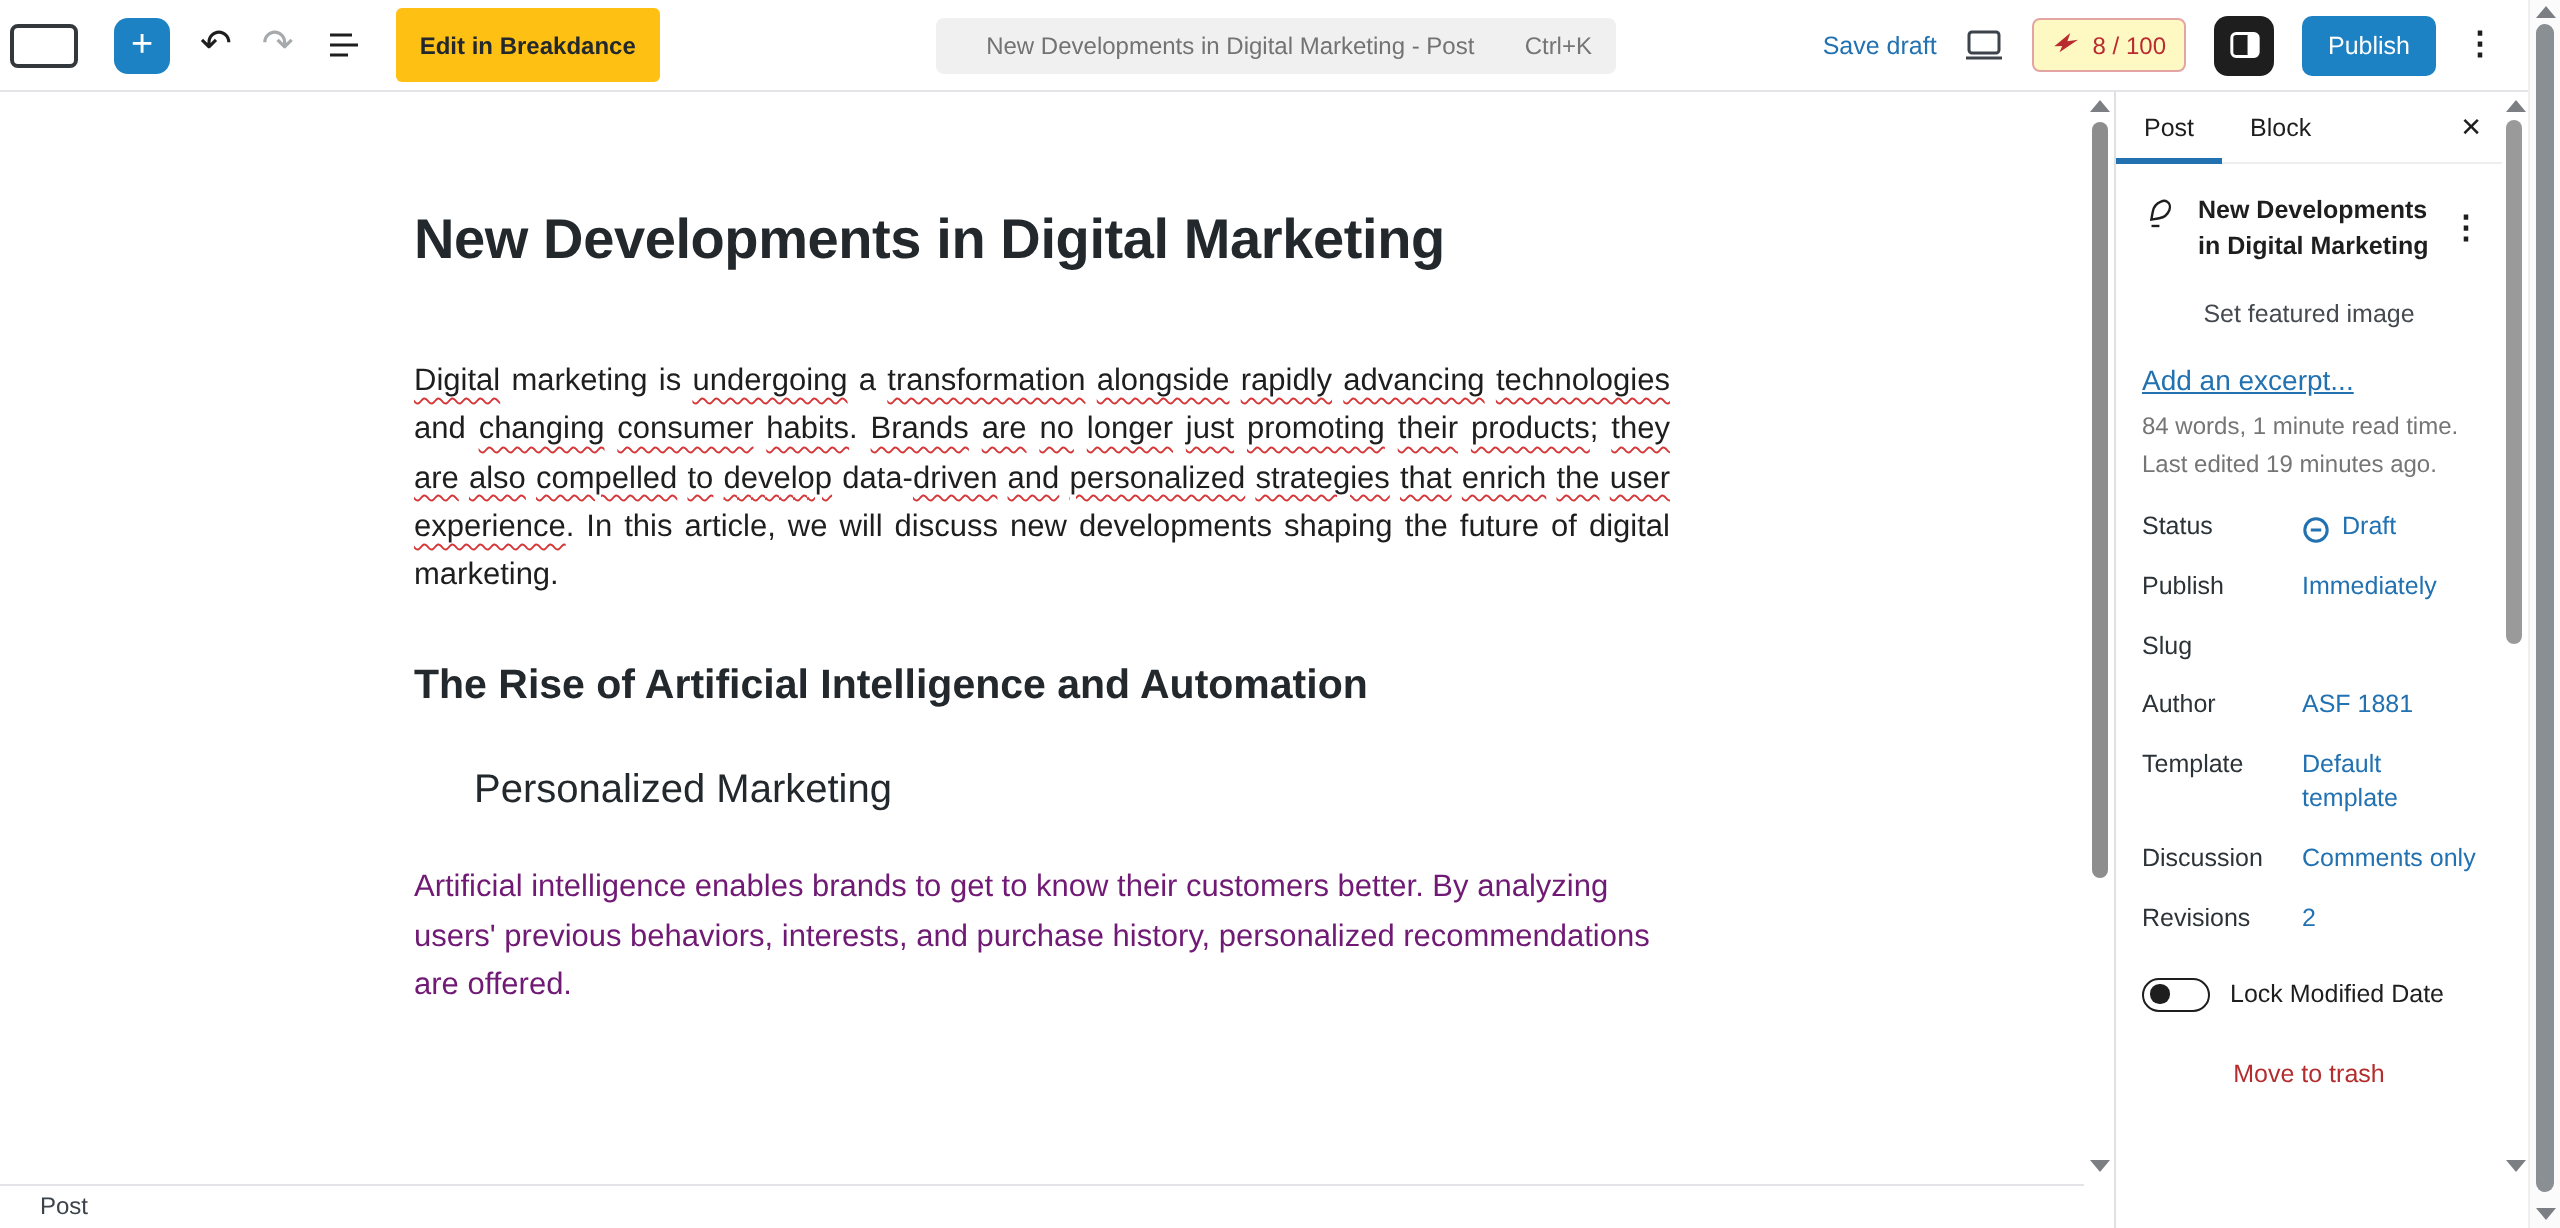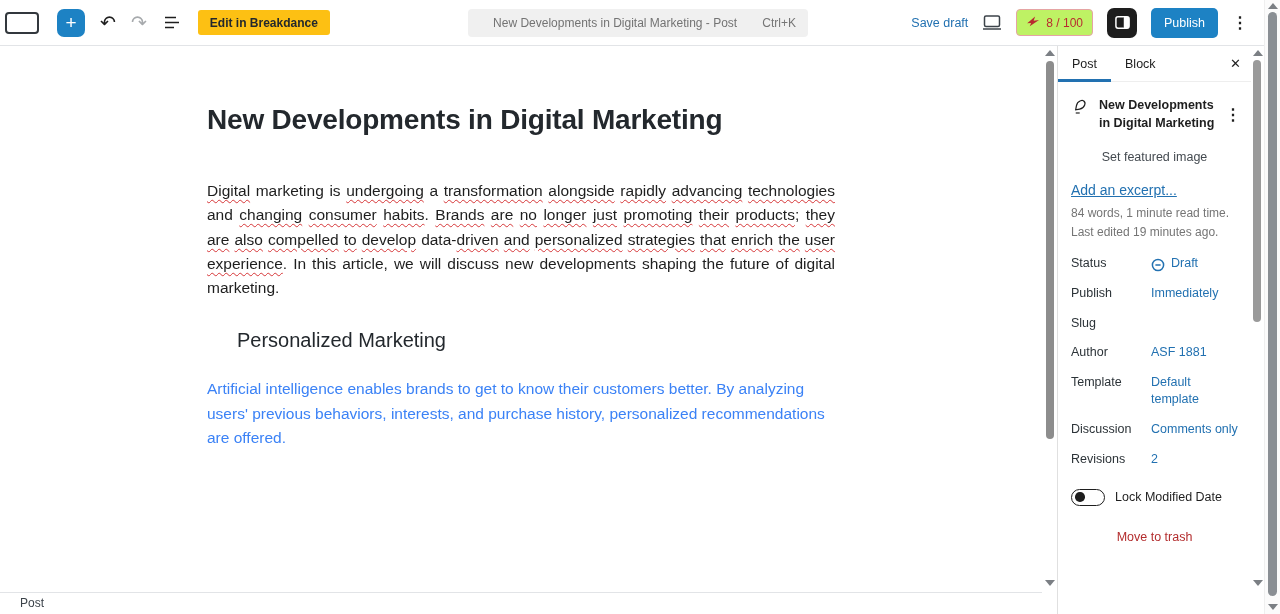--- a/index.html
+++ b/index.html
@@ -11,49 +11,49 @@
   .topbar { position:absolute; left:0; top:0; width:1264px; height:46px; background:#fff;
     border-bottom:1px solid #e2e4e7; display:flex; align-items:center; z-index:5; }
   .site-logo { width:34px; height:22px; border:2px solid #33383d; border-radius:4px;
     margin-left:5px; background:#fff; }
   .inserter-btn { width:28px; height:28px; margin-left:18px; border:none; border-radius:7px;
     background:#1d82c4; color:#fff; font-size:19px; line-height:26px; text-align:center; cursor:pointer; }
   .tb-icon { margin-left:15px; font-size:19px; color:#1e1e1e; background:none; border:none;
     cursor:pointer; line-height:28px; }
   .tb-icon.disabled { color:#a7aaad; }
   .tb-svg { margin-left:15px; background:none; border:none; cursor:pointer; display:flex; align-items:center; }
-  .breakdance-btn { margin-left:16px; height:25px; padding:0 12px; border:none; border-radius:3px;
+  .breakdance-btn { margin-left:16px; height:37px; padding:0 12px; border:none; border-radius:3px;
     background:#fdc013; color:#23282d; font-weight:bold; font-size:12px; cursor:pointer; }
   .docbar { position:absolute; left:468px; top:9px; width:340px; height:28px; background:#f0f0f0;
     border-radius:4px; display:flex; align-items:center; font-size:12px; cursor:pointer; }
   .docbar-title { flex:1; text-align:center; color:#737373; white-space:nowrap; overflow:hidden; }
   .docbar-shortcut { color:#757575; padding-right:12px; }
   .topbar-right { margin-left:auto; display:flex; align-items:center; gap:14px; padding-right:16px; }
   .save-draft { color:#2271b1; font-size:12.5px; background:none; border:none; cursor:pointer; }
   .preview-btn { background:none; border:none; cursor:pointer; display:flex; align-items:center; }
   .seo-badge { display:flex; align-items:center; gap:6px; height:27px; padding:0 9px;
-    background:#bef264; border:1px solid #e5a4a4; border-radius:4px; color:#b92b2f;
+    background:#fef9c3; border:1px solid #e5a4a4; border-radius:4px; color:#b92b2f;
     font-size:12px; cursor:pointer; }
   .settings-btn { width:30px; height:30px; background:#1e1e1e; border:none; border-radius:7px;
     display:flex; align-items:center; justify-content:center; cursor:pointer; }
   .publish-btn { height:30px; padding:0 13px; background:#1d82c4; color:#fff; border:none;
     border-radius:5px; font-size:12.5px; cursor:pointer; }
   .kebab { background:none; border:none; font-size:16px; font-weight:bold; color:#1e1e1e;
     cursor:pointer; line-height:30px; }
 
   
   .canvas { position:absolute; left:0; top:46px; width:1042px; height:546px; background:#fff; overflow:hidden; }
   .editor { position:absolute; left:207px; top:58px; width:628px; }
   .post-title { font-size:28px; font-weight:bold; color:#23282d; letter-spacing:-0.2px; }
   .body-p { margin-top:43px; font-size:15.5px; line-height:24.3px; color:#1e1e1e; text-align:justify; }
   .misspell { text-decoration:underline; text-decoration-style:wavy; text-decoration-color:#d63638;
     text-decoration-thickness:1px; text-underline-offset:3px; }
   .h2 { margin-top:31px; font-size:20.5px; font-weight:bold; color:#23282d; }
   .h3 { margin-top:29px; font-size:20px; font-weight:normal; color:#23282d;margin-left:30px; }
-  .body-p2 { margin-top:25px; font-size:15.5px; line-height:24.3px; color:#3b82f6; }
+  .body-p2 { margin-top:25px; font-size:15.5px; line-height:24.3px; color:#701a75; }
 
   
   .footer { position:absolute; left:0; top:592px; width:1042px; height:22px; background:#fff;
     border-top:1px solid #e2e4e7; font-size:12px; color:#3c434a; line-height:20px; padding-left:20px; }
 
   
   .sidebar { position:absolute; left:1057px; top:46px; width:194px; height:568px; background:#fff;
     border-left:1px solid #e0e0e0; font-size:12.5px; overflow:hidden; }
   .sb-tabs { display:flex; align-items:center; height:36px; border-bottom:1px solid #eee; }
   .sb-tab { padding:0 14px; height:36px; line-height:36px; font-size:12.5px; color:#1e1e1e;
@@ -151,20 +151,21 @@
       </button>
       <button class="publish-btn">Publish</button>
       <button class="kebab">⋮</button>
     </div>
   </div>
 
   <div class="canvas">
     <div class="editor">
       <h1 class="post-title">New Developments in Digital Marketing</h1>
       <p class="body-p"><span class="misspell">Digital</span> <span>marketing is</span> <span class="misspell">undergoing</span> <span>a</span> <span class="misspell">transformation</span> <span class="misspell">alongside</span> <span class="misspell">rapidly</span> <span class="misspell">advancing</span> <span class="misspell">technologies</span> <span>and</span> <span class="misspell">changing</span> <span class="misspell">consumer</span> <span class="misspell">habits</span><span>.</span> <span class="misspell">Brands</span> <span class="misspell">are</span> <span class="misspell">no</span> <span class="misspell">longer</span> <span class="misspell">just</span> <span class="misspell">promoting</span> <span class="misspell">their</span> <span class="misspell">products</span><span>;</span> <span class="misspell">they</span> <span class="misspell">are</span> <span class="misspell">also</span> <span class="misspell">compelled</span> <span class="misspell">to</span> <span class="misspell">develop</span> <span>data-</span><span class="misspell">driven</span> <span class="misspell">and</span> <span class="misspell">personalized</span> <span class="misspell">strategies</span> <span class="misspell">that</span> <span class="misspell">enrich</span> <span class="misspell">the</span> <span class="misspell">user</span> <span class="misspell">experience</span><span>. In this article, we will discuss new developments shaping the future of digital marketing.</span></p>
+      <h2 class="h2">The Rise of Artificial Intelligence and Automation</h2>
       <h3 class="h3">Personalized Marketing</h3>
       <p class="body-p2">Artificial intelligence enables brands to get to know their customers better. By analyzing users' previous behaviors, interests, and purchase history, personalized recommendations are offered.</p>
     </div>
   </div>
 
   <div class="content-scroll">
     <div class="arrow-up"></div>
     <div class="thumb"></div>
     <div class="arrow-down"></div>
   </div>

